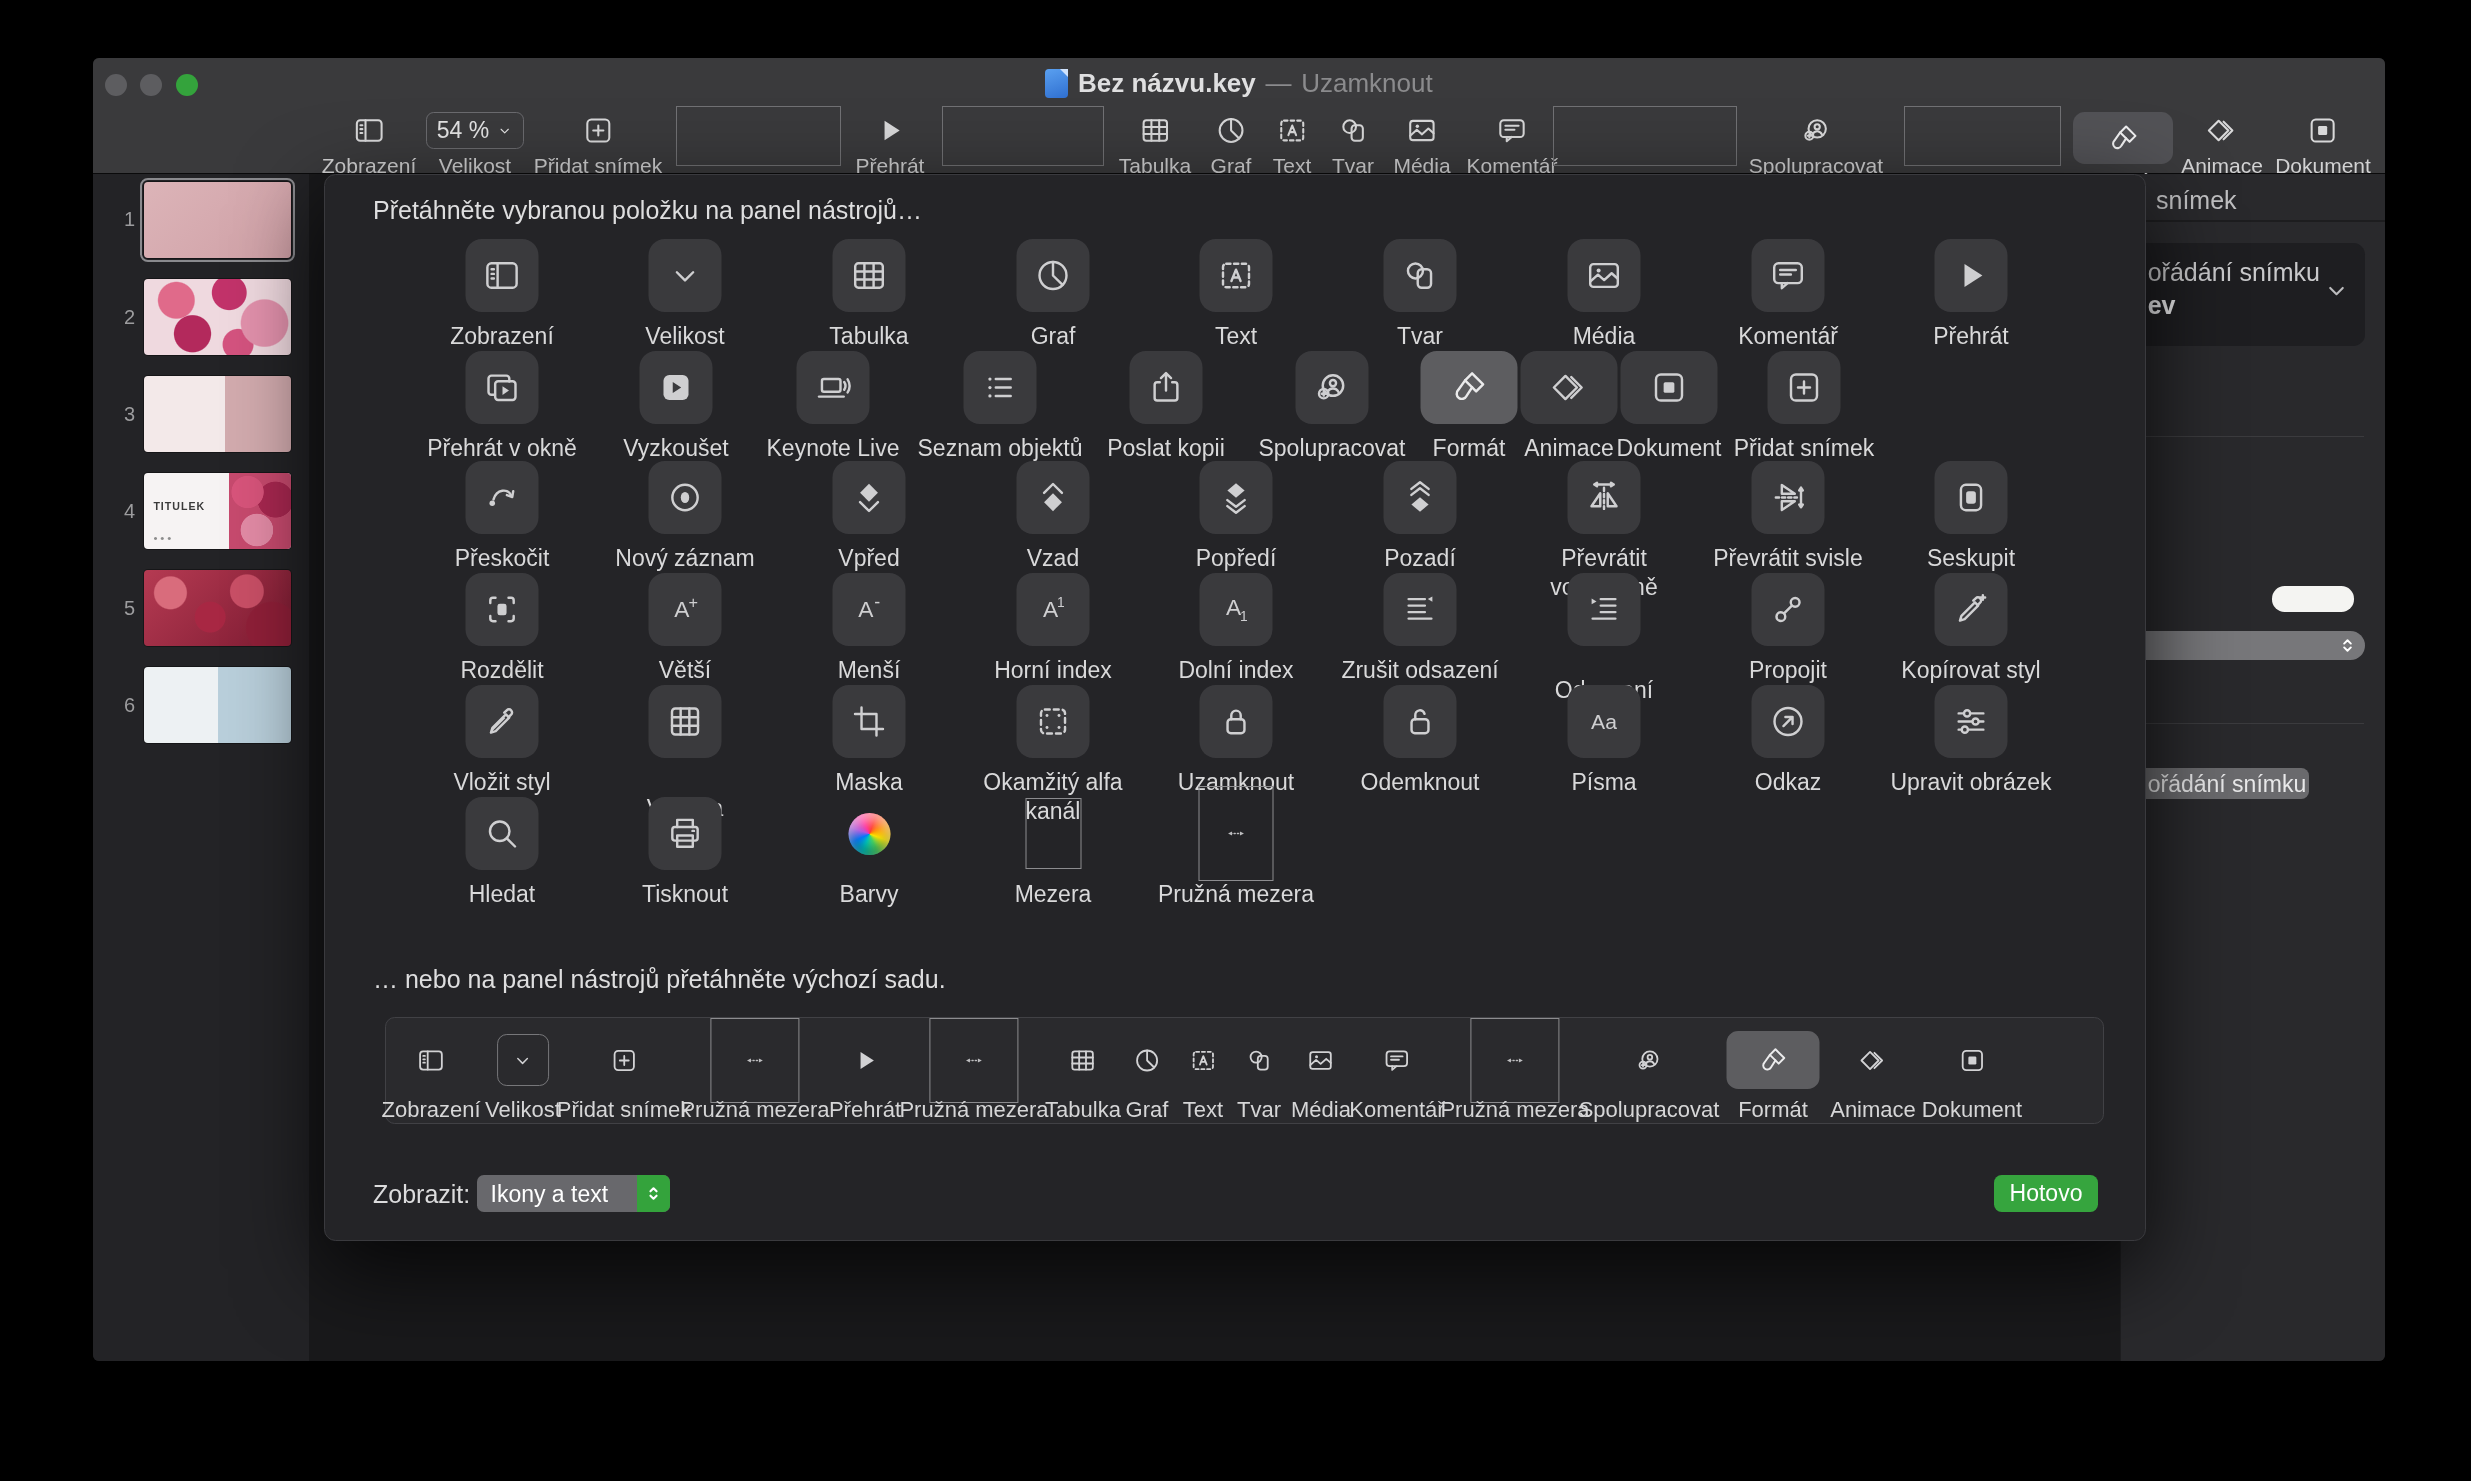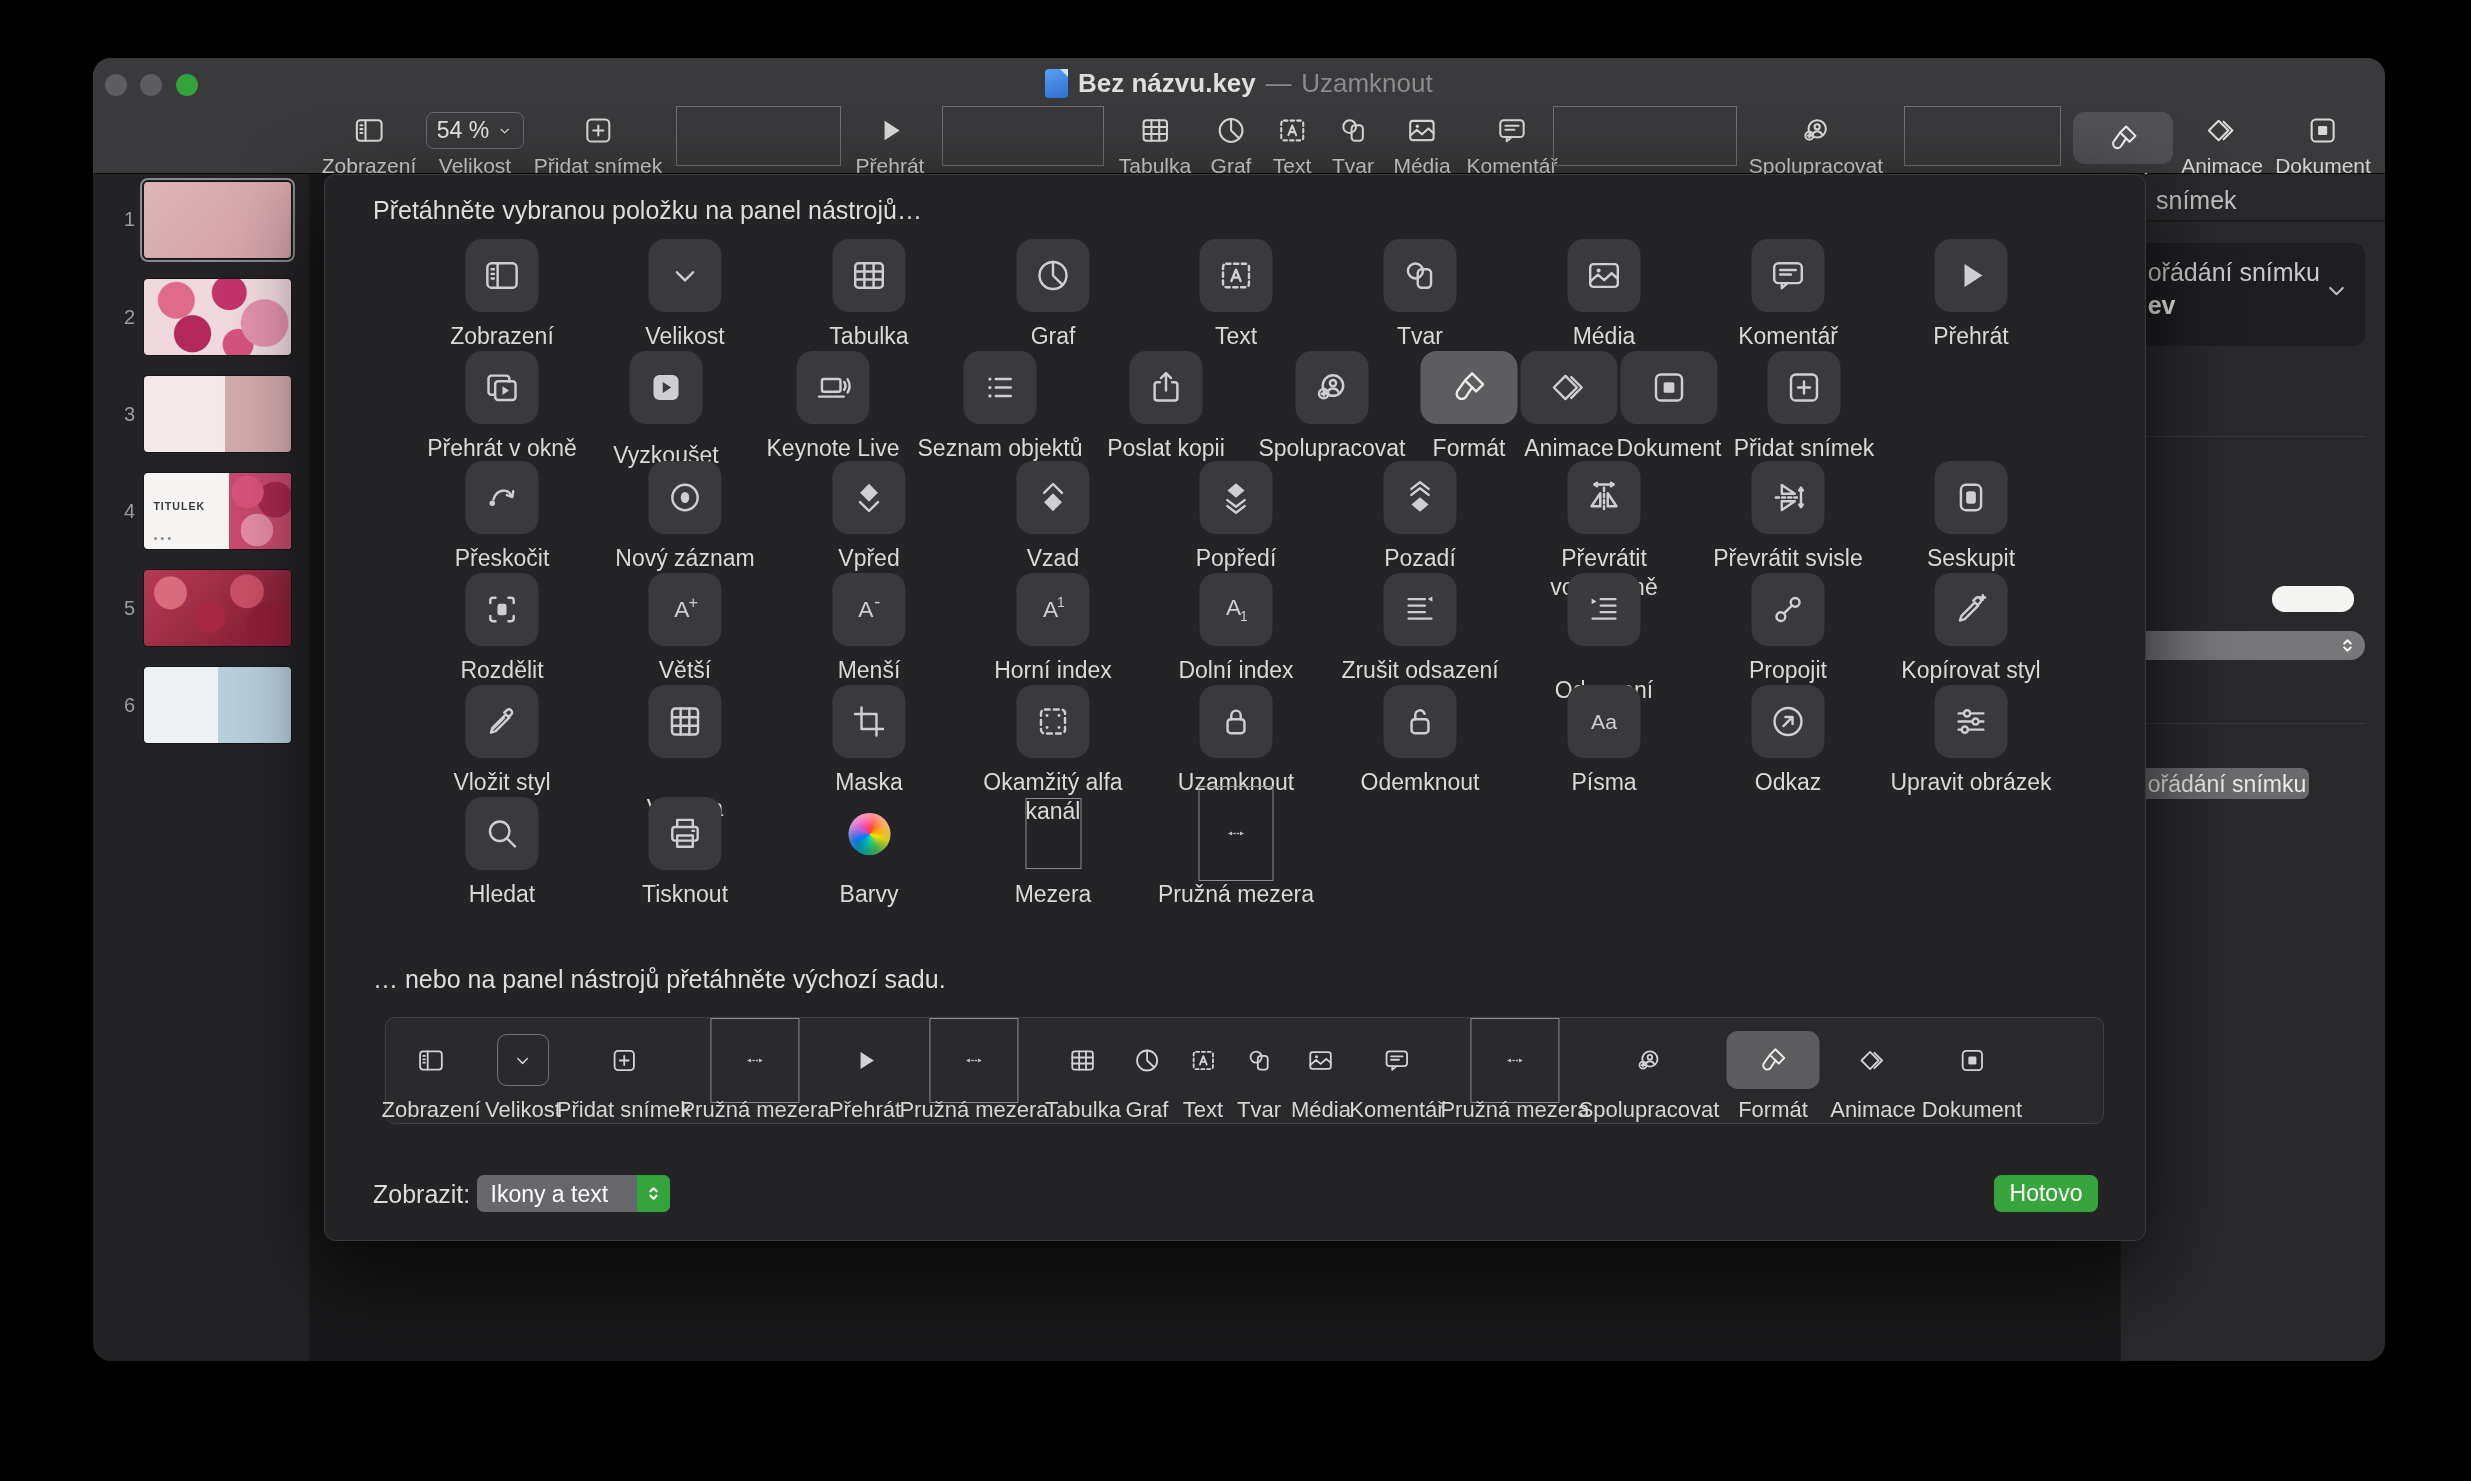--- a/index.html
+++ b/index.html
@@ -1,19 +1,19 @@
 <!DOCTYPE html>
 <html><head>
 <meta charset="utf-8">
 <style>
   html,body{margin:0;padding:0;background:#000;width:2472px;height:1481px;
     font-family:"Liberation Sans","DejaVu Sans",sans-serif;-webkit-font-smoothing:antialiased;}
   *{box-sizing:border-box;}
   .window{position:absolute;left:93px;top:58px;width:2292px;height:1303px;
-    background:#1e1e20;border-radius:18px;overflow:hidden;}
+    background:#1e1e20;border-radius:6px;overflow:hidden;}
   
   .chrome{position:absolute;left:0;top:0;width:100%;height:116px;background:#3a3a3c;
     border-bottom:1px solid #0a0a0b;}
   .lights{position:absolute;left:11.6px;top:16.4px;display:flex;gap:13.5px;}
   .light{width:22px;height:22px;border-radius:50%;}
   .light.close,.light.min{background:#5d5d60;}
   .light.zoomb{background:#34a33c;}
   .titlewrap{position:absolute;left:0;top:0;width:100%;height:50px;display:flex;
     align-items:center;justify-content:center;gap:9.7px;}
   .docicon{width:23px;height:29px;border-radius:3.9px;background:linear-gradient(160deg,#5aa0f0,#2f6fd0);position:relative;}
@@ -448,21 +448,21 @@
               <div class="tile">
                 <svg width="39" height="39" viewBox="0 0 24 24" fill="none" stroke="currentColor" stroke-width="1.5" stroke-linecap="round" stroke-linejoin="round">
                   <path d="M7.5 16.5h-2A1.8 1.8 0 0 1 3.7 14.7V6.5A1.8 1.8 0 0 1 5.5 4.7h9.2a1.8 1.8 0 0 1 1.8 1.8v1.8"></path>
                   <rect x="7.8" y="8.1" width="12.5" height="11.6" rx="1.8"></rect>
                   <path d="M12.3 11.2l4 2.7-4 2.7z" fill="currentColor" stroke="none"></path>
                 </svg>
               </div>
             </div>
             <div class="cell-label">Přehrát v okně</div>
           </div>
-          <div class="cell" style="left: 341px; gap: 7px;">
+          <div class="cell" style="left: 351px;">
             <div class="ico-zone">
               <div class="tile">
                 <svg width="39" height="39" viewBox="0 0 24 24" fill="none" stroke="currentColor" stroke-width="1.5" stroke-linecap="round" stroke-linejoin="round">
                   <rect x="4.3" y="4.3" width="15.4" height="15.4" rx="3.6" fill="currentColor" stroke="none"></rect>
                   <path d="M10 8.6l5.2 3.4-5.2 3.4z" fill="#3a3a3d" stroke="none"></path>
                 </svg>
               </div>
             </div>
             <div class="cell-label">Vyzkoušet</div>
           </div>

